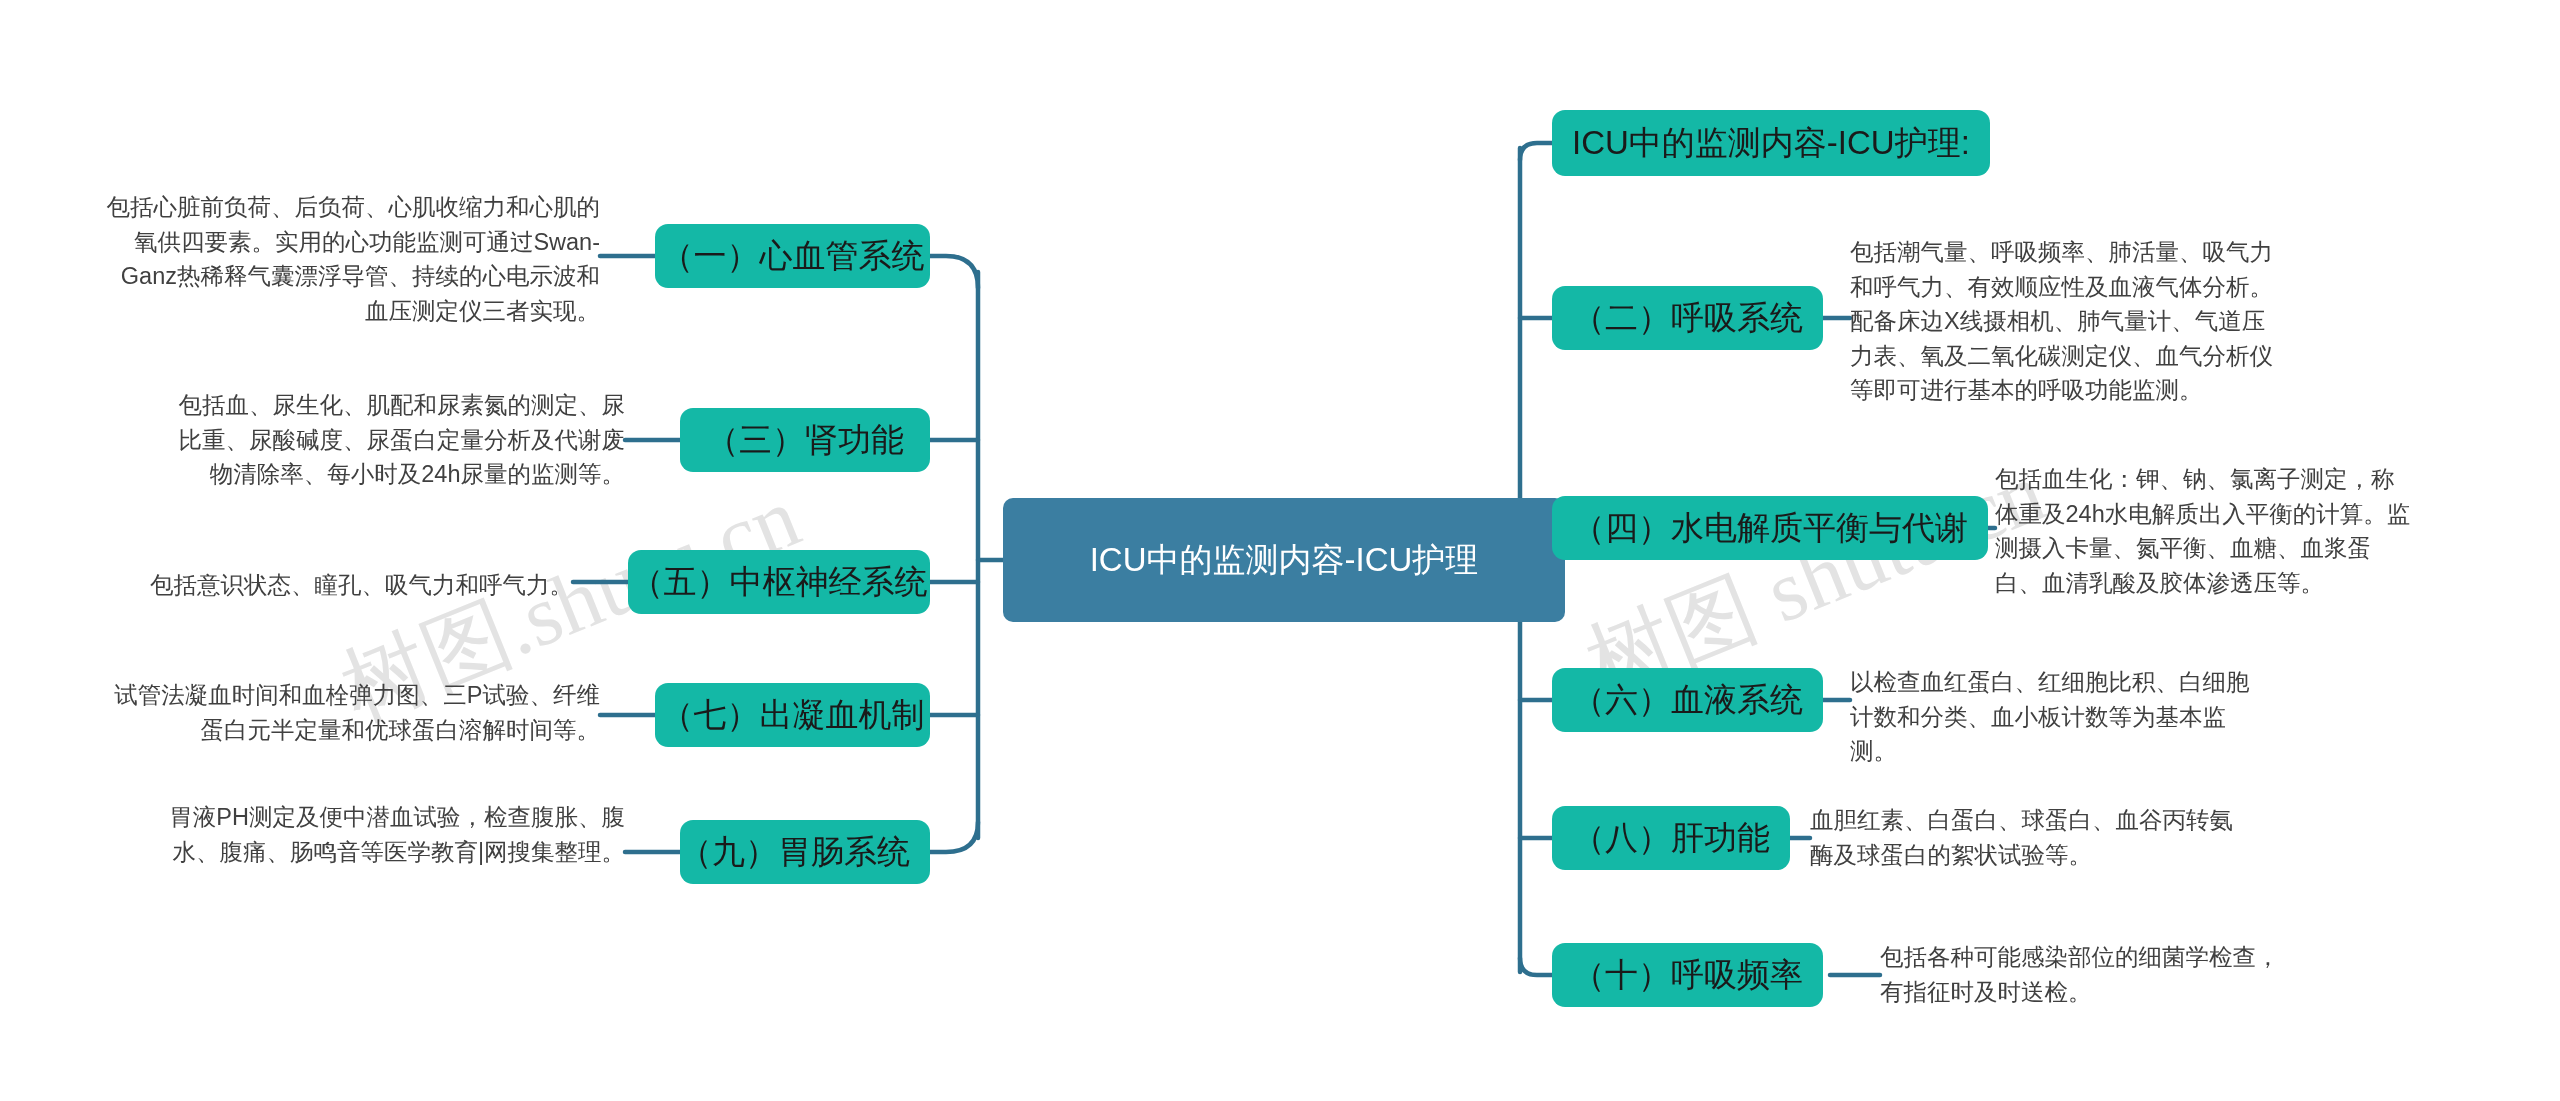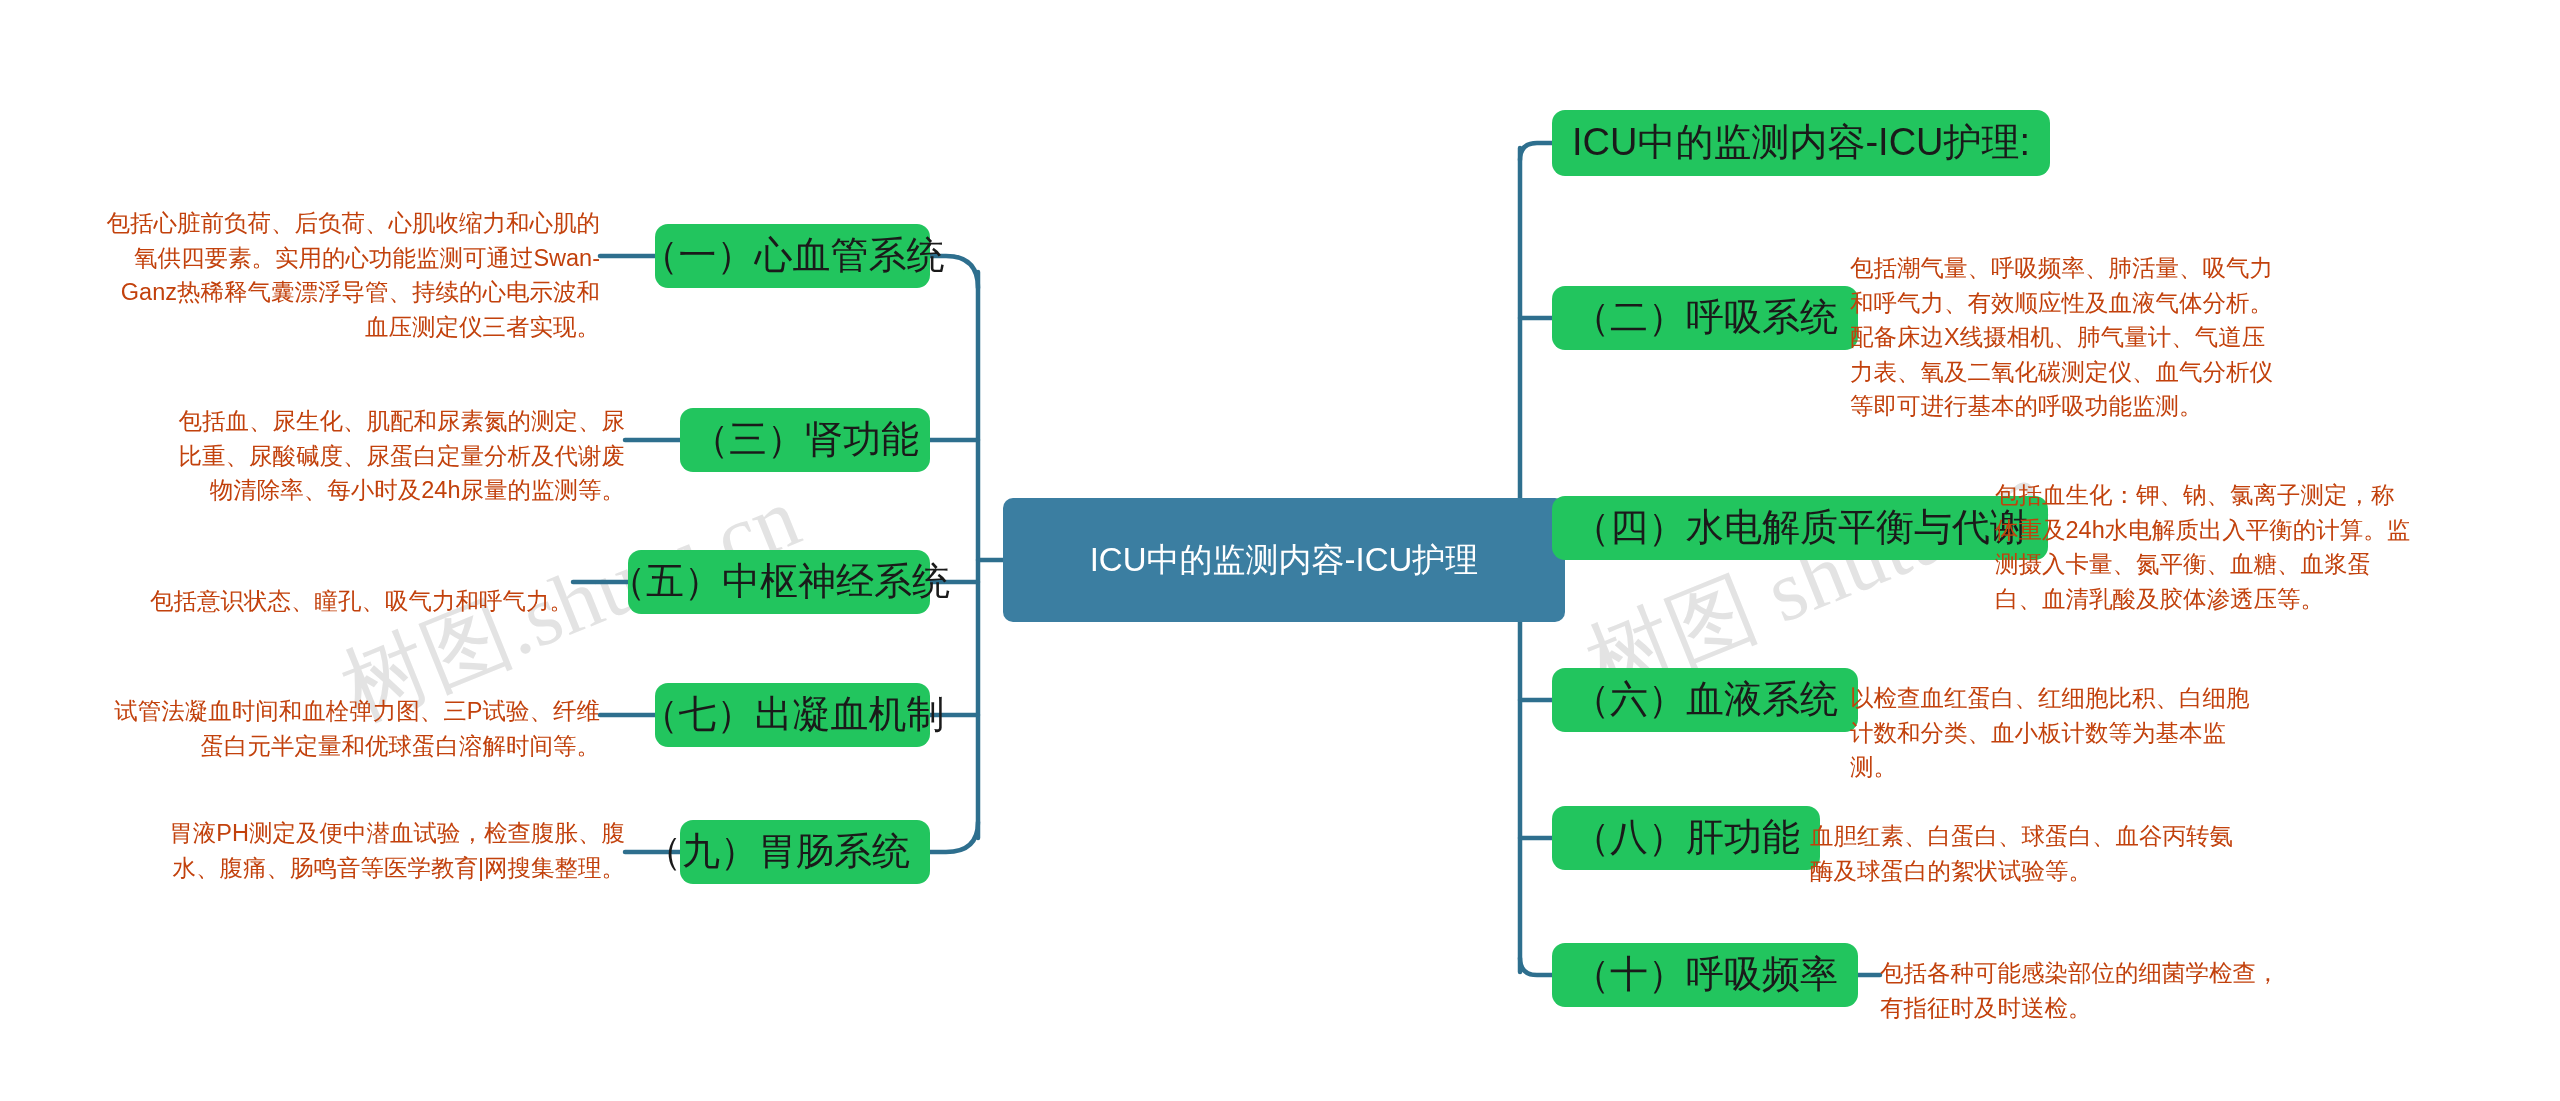--- a/index.html
+++ b/index.html
@@ -49,34 +49,33 @@
     line-height: 1.35;
   }
   .root {
     background: #3b7ea1;
     color: #ffffff;
     font-size: 33px;
     padding: 10px 18px;
     border-radius: 10px;
   }
   .topic {
-    background: #22c55e;
+    background: #14b8a6;
     color: #1a1a1a;
-    font-size: 38px;
+    font-size: 33px;
     padding: 8px 20px;
     border-radius: 13px;
     white-space: nowrap;
   }
   .note {
     position: absolute;
     z-index: 3;
     font-size: 23.5px;
-    color: #c2410c;
+    color: #404040;
     line-height: 1.47;
-    margin-top: 16px;
   }
   .note.right-align { text-align: right; }
   .note.left-align  { text-align: left; }
 </style>
 </head>
 <body>
 
 <div id="canvas">
 
   <div class="watermark" id="wm-left">树图.shutu.cn</div>

